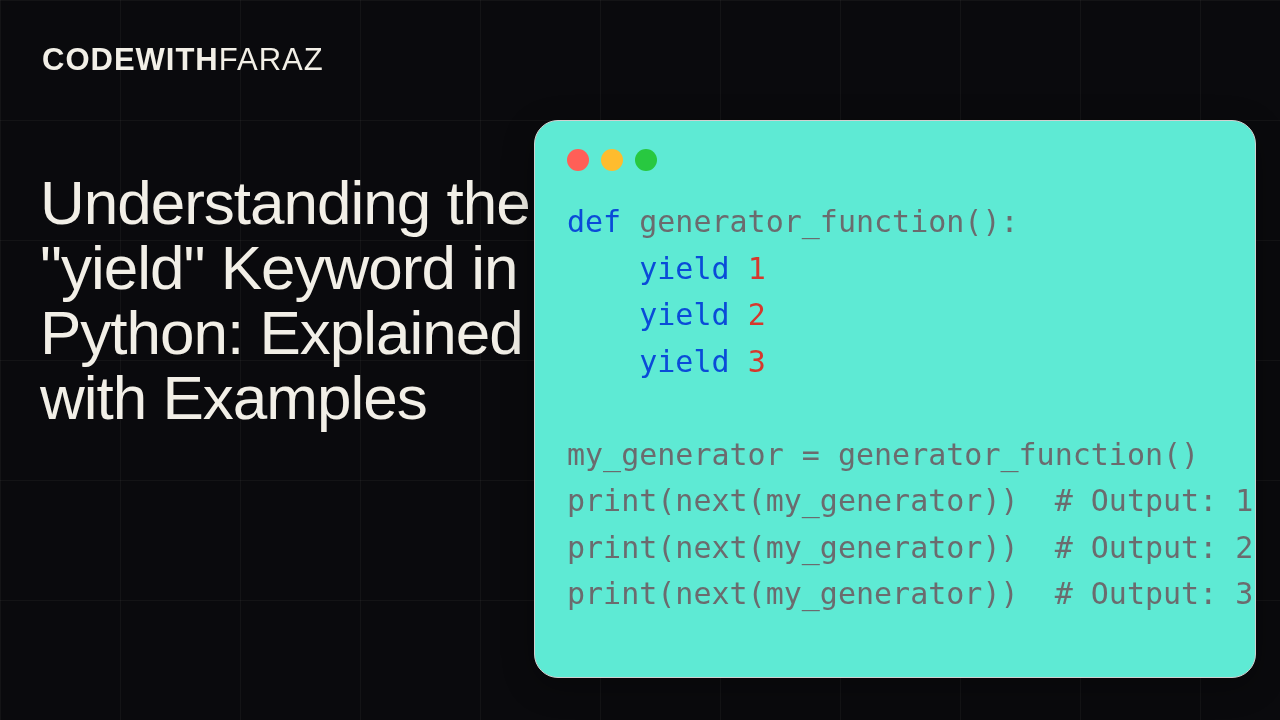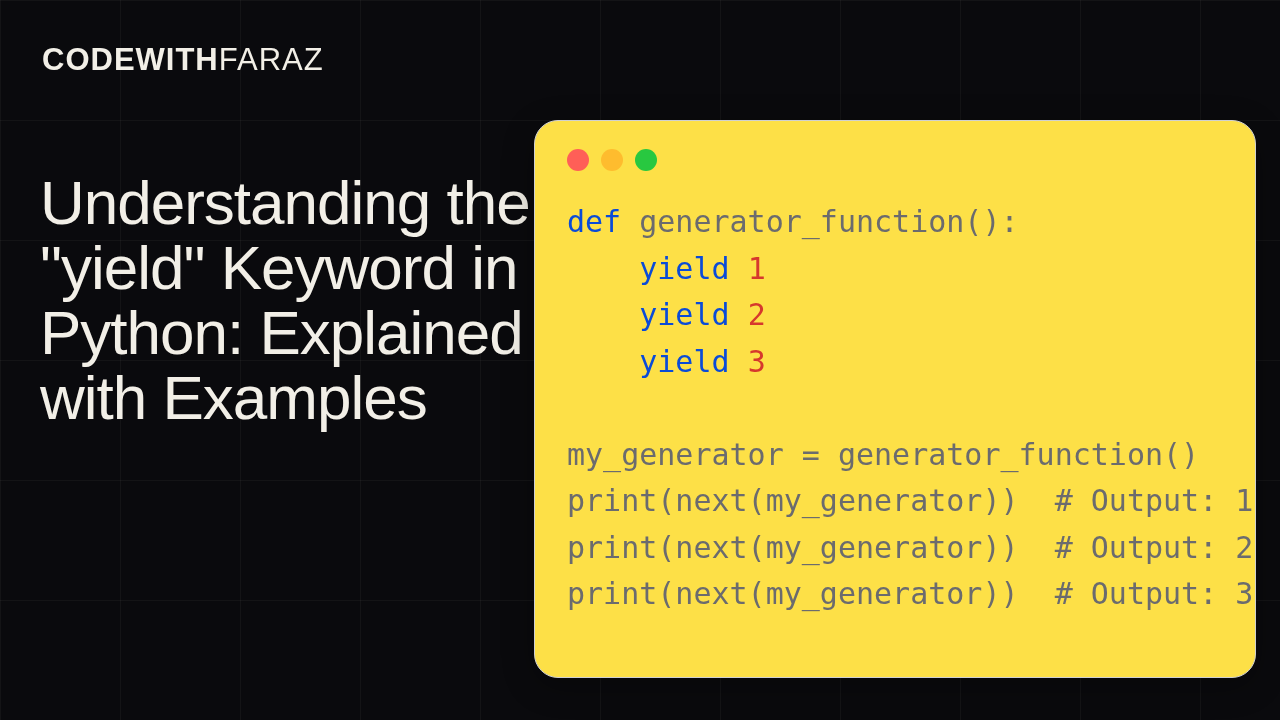--- a/index.html
+++ b/index.html
@@ -36,21 +36,21 @@
   font-size: 62px;
   line-height: 1.05;
   font-weight: 400;
   letter-spacing: -1px;
 }
 .code-card {
   position: absolute;
   top: 120px; right: 24px;
   width: 722px;
   height: 558px;
-  background: #fde047;
+  background: #5eead4;
   border-radius: 24px;
   border: 1px solid #d0d0d0;
   box-shadow: 0 8px 32px rgba(0,0,0,0.3);
   padding: 28px 32px;
 }
 .dots { display: flex; gap: 12px; margin-bottom: 28px; }
 .dot { width: 22px; height: 22px; border-radius: 50%; }
 .dot.red { background: #ff5f57; }
 .dot.yellow { background: #febc2e; }
 .dot.green { background: #28c840; }

